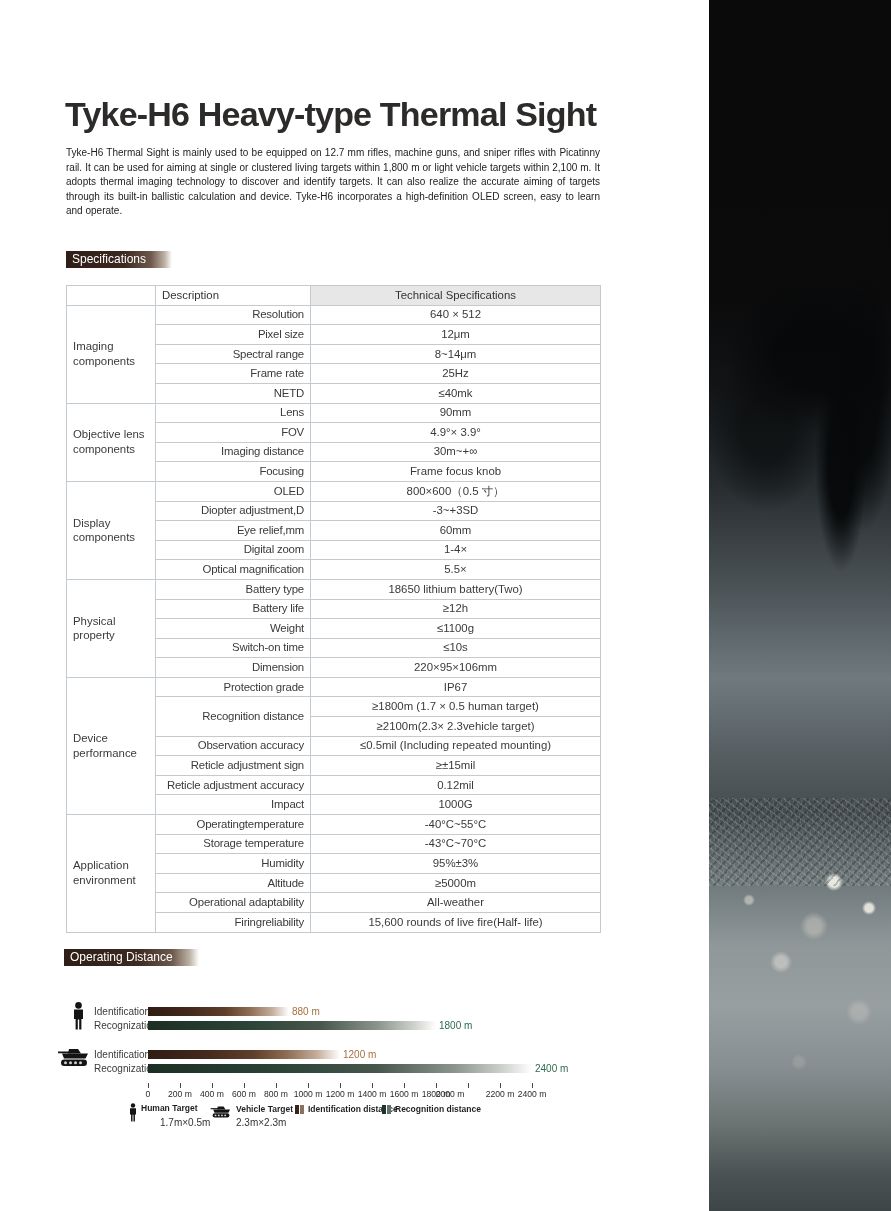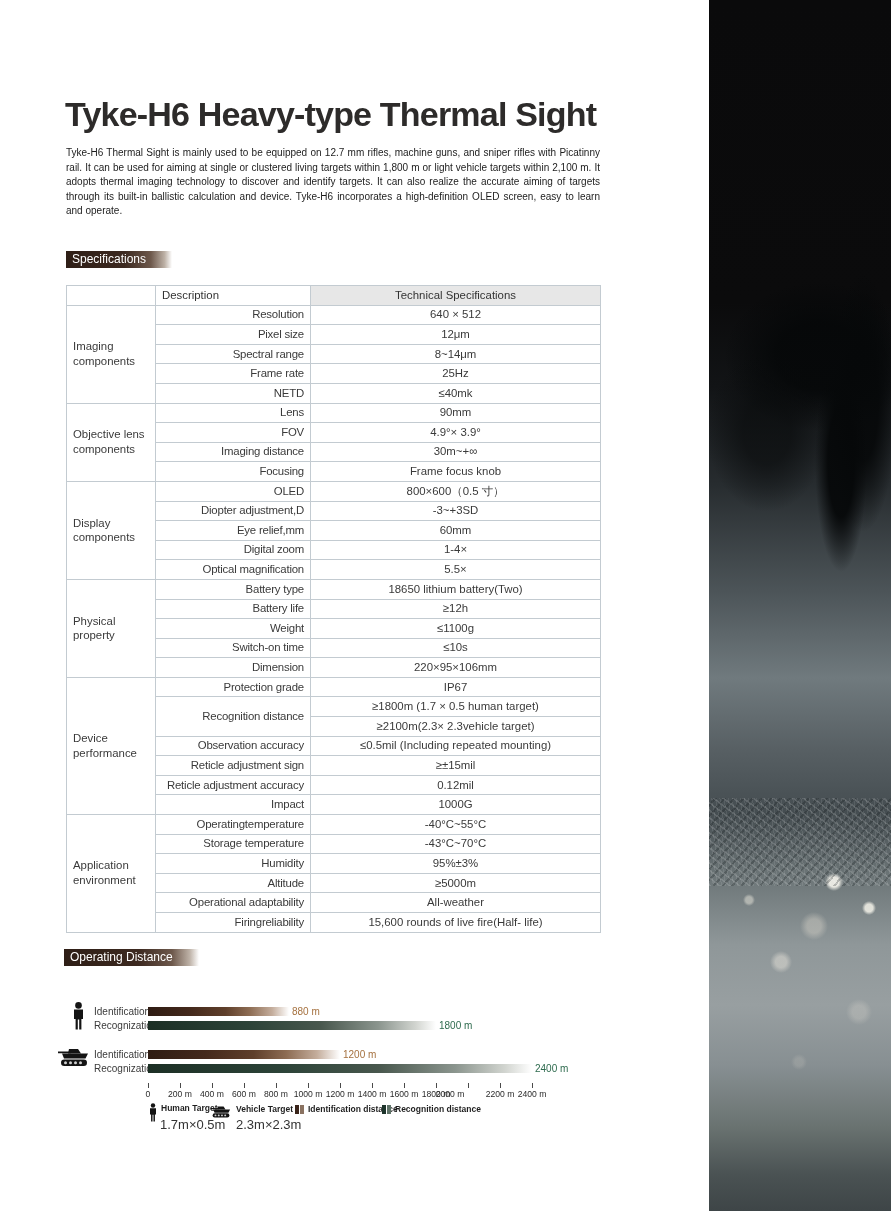--- a/index.html
+++ b/index.html
@@ -49,21 +49,21 @@
   .bar-id{background:linear-gradient(90deg,#2f1c13 0%,#44291c 30%,#5f3f2b 55%,#8d6c53 72%,#c4ad9c 88%,#ffffff 100%);}
   .bar-rec{background:linear-gradient(90deg,#1c2f25 0%,#2c4338 35%,#48574d 60%,#8b958e 80%,#d2d5d0 93%,#ffffff 100%);}
   .bar-val{font-size:10px;margin-left:3px;white-space:nowrap;}
   .val-id{color:#a5713f;}
   .val-rec{color:#2e6b4e;}
   .tick{position:absolute;top:87px;width:1px;height:5px;background:#4a4a4a;}
   .tick-label{position:absolute;top:93px;width:44px;text-align:center;font-size:8.6px;color:#2b2b2b;}
   .chart-icon{position:absolute;}
   .legend-item{position:absolute;display:flex;align-items:flex-start;}
   .legend-label{font-size:8.5px;font-weight:bold;color:#1f1f1f;white-space:nowrap;}
-  .legend-sub{position:absolute;font-size:13px;color:#333;white-space:nowrap;}
+  .legend-sub{position:absolute;font-size:10px;color:#333;white-space:nowrap;}
   .swatch{display:inline-block;width:9px;height:9px;margin-right:4px;margin-top:0.5px;}
   .sw-id{background:linear-gradient(90deg,#3a241a 0 48%,#ffffff 48% 56%,#8a7261 56% 100%);}
   .sw-rec{background:linear-gradient(90deg,#1e352c 0 48%,#ffffff 48% 56%,#5f7368 56% 100%);}
   
   .photo{
     position:absolute;left:709px;top:0;width:182px;height:1211px;
     background:
       radial-gradient(circle 9px  at 125px 882px, rgba(252,250,242,.85) 0 55%, rgba(252,250,242,0) 100%),
       radial-gradient(circle 7px  at 160px 908px, rgba(250,248,238,.80) 0 55%, rgba(250,248,238,0) 100%),
       radial-gradient(circle 11px at 72px  962px, rgba(240,235,225,.45) 0 50%, rgba(240,235,225,0) 100%),
@@ -256,21 +256,21 @@
     <rect x="2" y="9" width="26" height="3.5" fill="#141414"></rect>
     <path d="M24 4 h18 l6 9 H22 z" fill="#141414"></path>
     <path d="M10 13 h52 l-5 10 H14 z" fill="#141414"></path>
     <rect x="8" y="25" width="52" height="13" rx="6.5" fill="#141414"></rect>
     <circle cx="17" cy="31.5" r="3" fill="#cfcfcf"></circle>
       <circle cx="27" cy="31.5" r="3" fill="#cfcfcf"></circle>
     <circle cx="37" cy="31.5" r="3" fill="#cfcfcf"></circle>
       <circle cx="47" cy="31.5" r="3" fill="#cfcfcf"></circle>
   </svg>
 
-  <div class="legend-item" style="left:148px;top:107px;">
+  <div class="legend-item" style="left:128px;top:107px;">
     <svg width="10" height="19" viewBox="0 0 15 28" style="margin-right:3px;">
       <circle cx="7.5" cy="3.4" r="3.3" fill="#141414"></circle>
       <path fill="#141414" d="M3 7.6 H12 V17 H10.4 V27.5 H8.2 V17.4 H6.8 V27.5 H4.6 V17 H3 Z"></path>
     </svg>
     <span class="legend-label">Human Target</span>
   </div>
   <div class="legend-sub" style="left:160px;top:121px;">1.7m×0.5m</div>
 
   <div class="legend-item" style="left:210px;top:108px;">
     <svg width="22" height="14" viewBox="0 0 68 42" style="margin-right:4px;margin-top:1px;">

